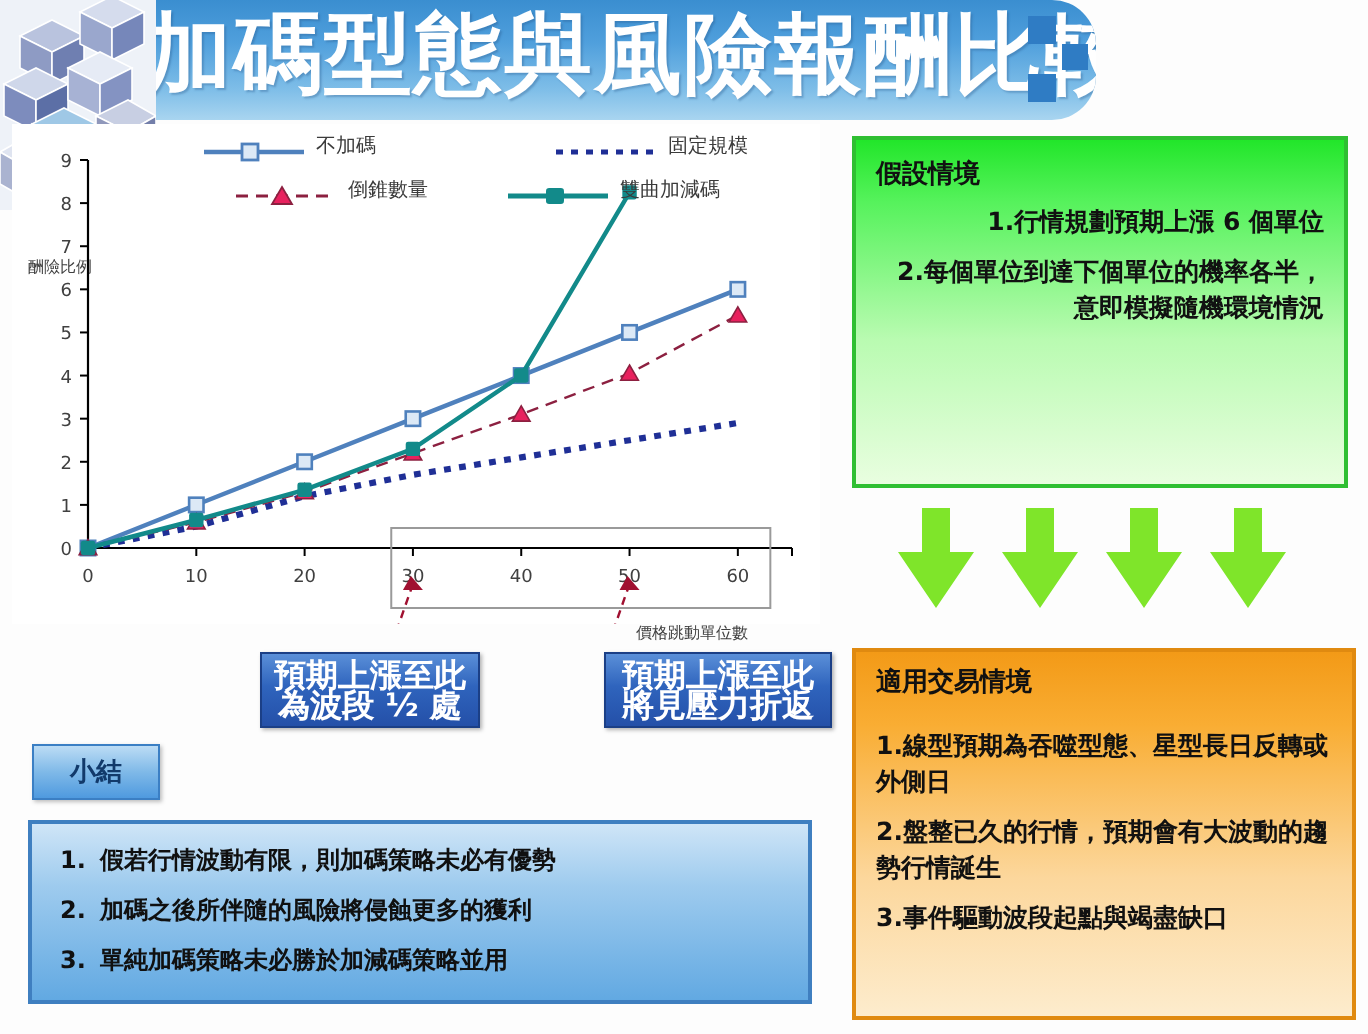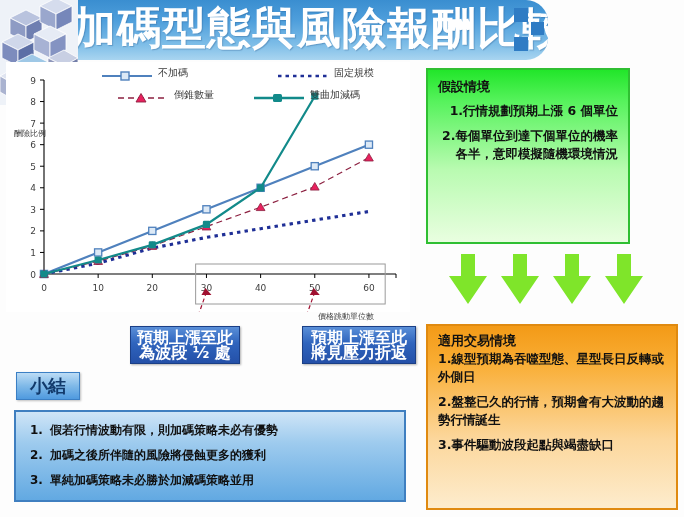--- a/index.html
+++ b/index.html
@@ -71,60 +71,60 @@
     box-shadow:1px 1px 2px rgba(0,0,0,.3);
   }
   .callout-left{left:130px;top:326px;width:96px;}
   .callout-right{left:302px;top:326px;width:100px;}
 
   
   .xiaojie{
     position:absolute;left:16px;top:372px;width:62px;height:26px;
     background:linear-gradient(180deg,#bcdcf5 0%,#7fb9e8 50%,#4f9adf 100%);
     border:1px solid #3b7fc4;
-    color:#123a6b;font-weight:bold;font-size:18px;
+    color:#123a6b;font-weight:bold;font-size:13px;
     display:flex;align-items:center;justify-content:center;
     box-shadow:1px 1px 2px rgba(0,0,0,.25);
   }
   
   .summary{
     position:absolute;left:14px;top:410px;width:392px;height:92px;
     background:linear-gradient(180deg,#cfe5f7 0%,#9ecbee 35%,#62a9e2 100%);
     border:2px solid #3f7fc0;
     padding:6px 8px;box-sizing:border-box;
   }
   .summary li{
     list-style:none;color:#101010;font-weight:bold;font-size:12px;
     line-height:25px;white-space:nowrap;
   }
   .summary ul{margin:0;padding:0 0 0 6px;}
   .sum-num{display:inline-block;width:20px;}
 
   
   .greenbox{
-    position:absolute;left:426px;top:68px;width:204px;height:176px;
+    position:absolute;left:426px;top:68px;width:248px;height:176px;
     background:linear-gradient(180deg,#22e62a 0%,#56f25c 18%,#b9fbb1 58%,#e9fee0 100%);
     border:2px solid #2fbf32;
     box-sizing:border-box;padding:8px 10px;
   }
   .greenbox .hd{font-size:13px;font-weight:bold;color:#111;margin-bottom:6px;}
   .greenbox p{margin:0 0 7px 0;font-size:12.5px;font-weight:bold;color:#111;line-height:18px;text-align:right;}
 
   
   .arrows{position:absolute;left:440px;top:252px;width:230px;height:56px;}
   .arrow{position:absolute;top:0;width:44px;height:54px;}
 
   
   .orangebox{
     position:absolute;left:426px;top:324px;width:252px;height:186px;
     background:linear-gradient(180deg,#f39a17 0%,#f9ad33 20%,#fcd79c 62%,#fdeccd 100%);
     border:2px solid #e08a10;
     box-sizing:border-box;padding:6px 10px;
   }
-  .orangebox .hd{font-size:13px;font-weight:bold;color:#111;margin-bottom:0;}
+  .orangebox .hd{font-size:13px;font-weight:bold;color:#111;margin-bottom:14px;}
   .orangebox p{margin:0 0 7px 0;font-size:12.5px;font-weight:bold;color:#111;line-height:18px;}
 </style>
 </head>
 <body>
 
 <div class="root">
 
   <div class="titlebar">
     <div class="title-text">加碼型態與風險報酬比較</div>
     <div class="title-squares">

